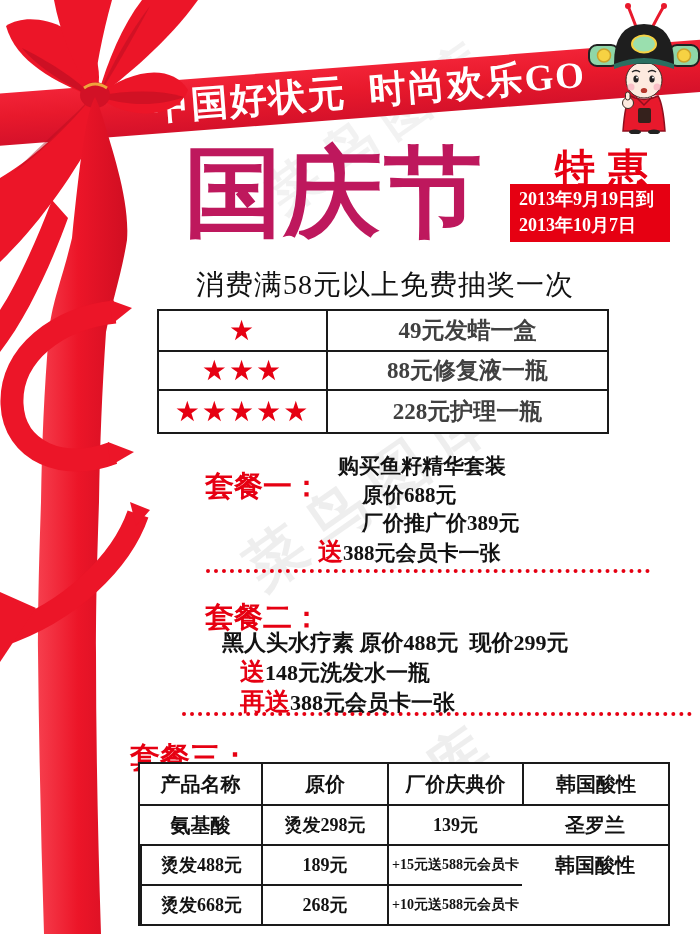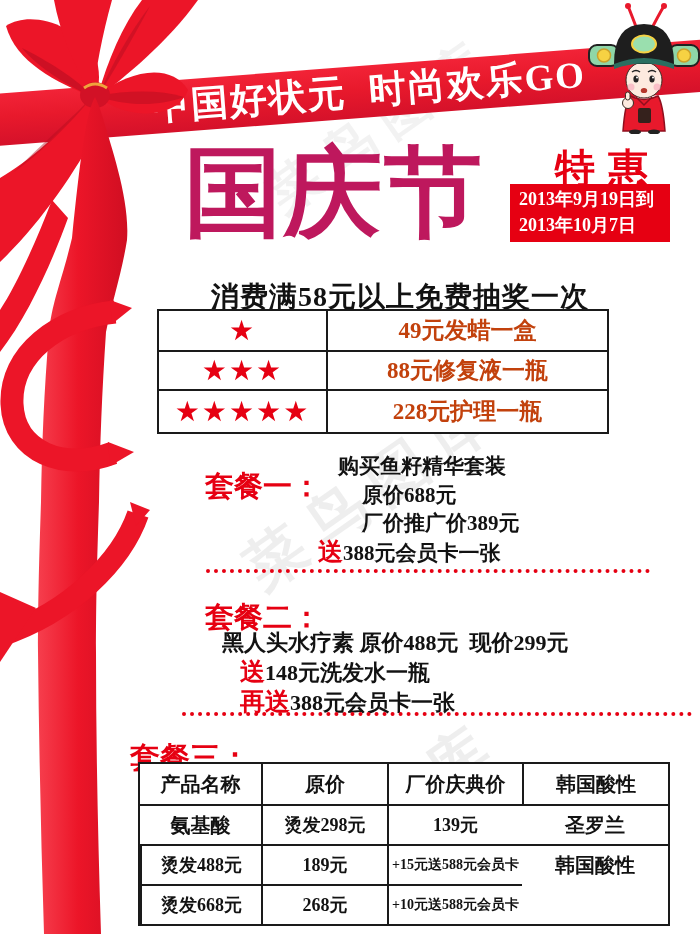--- a/index.html
+++ b/index.html
@@ -46,40 +46,40 @@
     color:#e60012; letter-spacing:13px; white-space:nowrap;margin-left:17px;
   }
   .promo-dates {
     position:absolute; left:510px; top:184px; width:160px; height:58px; z-index:5;
     background:#e60012; color:#ffffff; display:flex; flex-direction:column;
     justify-content:center; padding-left:9px; line-height:1.42;
     font-size:18px; font-weight:bold; white-space:nowrap;
   }
   
   .headline {
-    position:absolute; left:160px; top:266px; width:480px; z-index:5;
-    text-align:center; font-size:28px; font-weight:bold; color:#121212;
-    letter-spacing:1px; white-space:nowrap;margin-top:12px;
+    position:absolute; left:145px; top:266px; width:480px; z-index:5;
+    text-align:center; font-size:28px; font-weight:normal; color:#121212;
+    letter-spacing:1px; white-space:nowrap;
   }
   .lot-table {
     position:absolute; left:157px; top:309px; width:452px; z-index:5;
     border:2px solid #1a1a1a; background:#fff;
   }
   .lot-row { display:flex; height:39px; border-top:2px solid #1a1a1a; }
   .lot-row:first-child { border-top:none; }
   .lot-row:last-child { height:43px; }
   .lot-stars {
     width:169px; border-right:2px solid #1a1a1a;
     display:flex; align-items:center; justify-content:center;
     color:#e60012; font-size:28px; letter-spacing:2px;
     font-family:"DejaVu Sans",sans-serif; white-space:nowrap; overflow:hidden;
   }
   .lot-prize {
     flex:1; display:flex; align-items:center; justify-content:center;
-    font-size:23px; font-weight:bold; color:#c2410c; white-space:nowrap;
+    font-size:23px; font-weight:bold; color:#404040; white-space:nowrap;
   }
   
   .pkg-label {
     position:absolute; z-index:5; color:#e60012; font-weight:900;
     font-size:29px; font-family:"DejaVu Sans",sans-serif; white-space:nowrap;margin-top:11px;
   }
   .pkg1-label { left:205px; top:456px; }
   .pkg2-label { left:205px; top:587px; }
   .pkg3-label { left:130px; top:727px; font-size:30px; }
   .pkg-body { position:absolute; z-index:5; color:#121212; font-weight:bold; }

